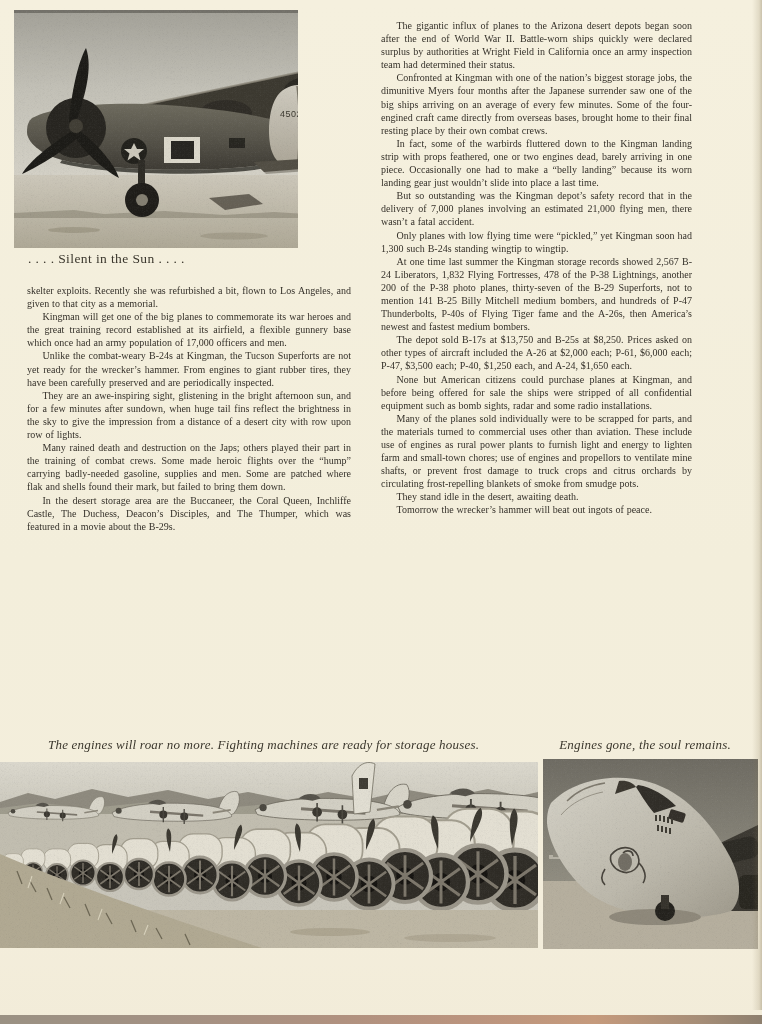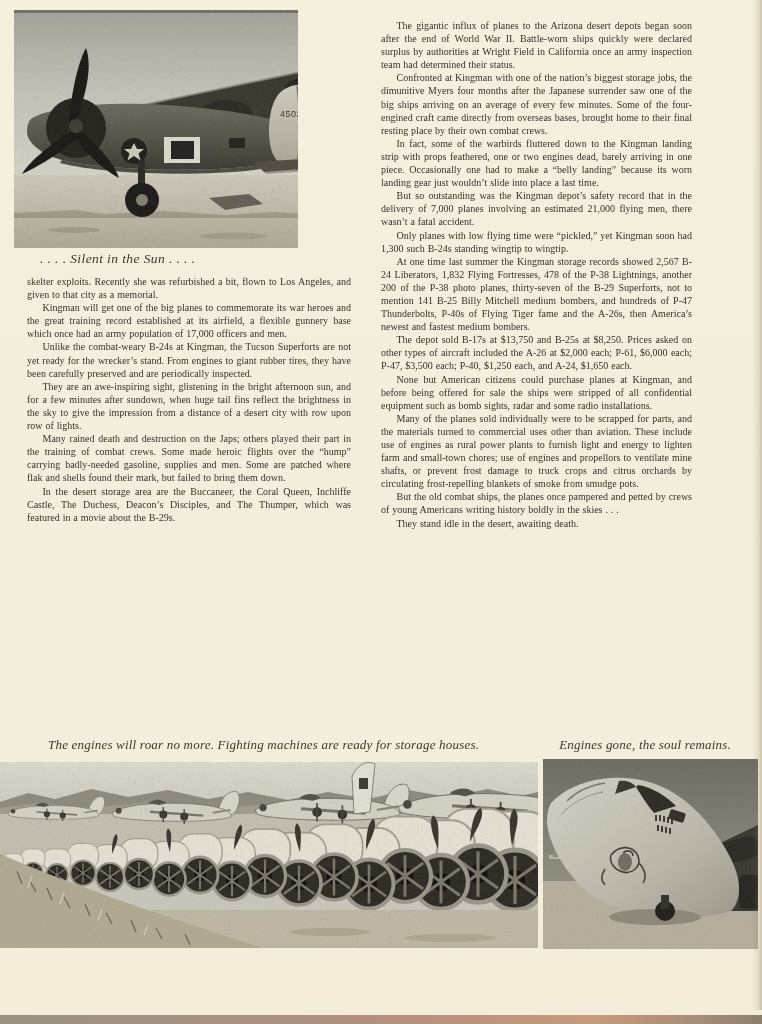--- a/index.html
+++ b/index.html
@@ -21,27 +21,27 @@
   .bottom-strip{
     position:absolute;left:0;right:0;bottom:0;height:9px;
     background:linear-gradient(90deg,#9a9183 0%,#a39183 22%,#b0917f 45%,#bb947e 62%,#c59a7c 78%,#a58d77 92%,#8d7f6e 100%);
   }
   .photo{position:absolute;overflow:hidden;background:#c9c6bb;}
   .photo svg{display:block;}
   #top-photo{left:14px;top:10px;width:284px;height:238px;}
   #bottom-photo-left{left:0;top:762px;width:538px;height:186px;}
   #bottom-photo-right{left:543px;top:759px;width:215px;height:190px;}
   .photo-caption{
-    position:absolute;left:40px;top:251px;width:300px;
-    font-style:italic;font-size:13.5px;letter-spacing:.4px;color:#3b372d;
+    position:absolute;left:28px;top:251px;width:300px;
+    font-size:13.5px;letter-spacing:.4px;color:#3b372d;
   }
   .col{position:absolute;font-size:10px;line-height:13.1px;}
   .col p{margin:0;text-align:justify;text-indent:1.55em;word-spacing:.4px;}
   .col p.cont{text-indent:0;}
-  #left-col{left:27px;top:275px;width:324px;}
+  #left-col{left:27px;top:284px;width:324px;}
   #right-col{left:381px;top:19px;width:311px;}
   .mid-caption{
     position:absolute;top:737px;font-style:italic;font-size:13px;color:#3b372d;
     white-space:nowrap;letter-spacing:.2px;
   }
   #mid-caption-left{left:48px;}
   #mid-caption-right{right:31px;}
 </style>
 </head>
 <body>
@@ -132,38 +132,38 @@
       <rect x="0" y="0" width="344" height="3" fill="#54504a" opacity=".6"></rect>
       <rect width="344" height="238" filter="url(#n1)" opacity=".13"></rect>
     </svg>
   </div>
 
   <div class="photo-caption">. . . .  Silent in the Sun  . . . .</div>
 
   <div class="col" id="left-col">
     <p class="cont">skelter exploits. Recently she was refurbished a bit, flown to Los Angeles, and given to that city as a memorial.</p>
     <p>Kingman will get one of the big planes to commemorate its war heroes and the great training record established at its airfield, a flexible gunnery base which once had an army population of 17,000 officers and men.</p>
-    <p>Unlike the combat-weary B-24s at Kingman, the Tucson Superforts are not yet ready for the wrecker’s stand. From engines to giant rubber tires, they have been carefully preserved and are periodically inspected.</p>
+    <p>Unlike the combat-weary B-24s at Kingman, the Tucson Superforts are not yet ready for the wrecker’s hammer. From engines to giant rubber tires, they have been carefully preserved and are periodically inspected.</p>
     <p>They are an awe-inspiring sight, glistening in the bright afternoon sun, and for a few minutes after sundown, when huge tail fins reflect the brightness in the sky to give the impression from a distance of a desert city with row upon row of lights.</p>
     <p>Many rained death and destruction on the Japs; others played their part in the training of combat crews. Some made heroic flights over the “hump” carrying badly-needed gasoline, supplies and men. Some are patched where flak and shells found their mark, but failed to bring them down.</p>
     <p>In the desert storage area are the Buccaneer, the Coral Queen, Inchliffe Castle, The Duchess, Deacon’s Disciples, and The Thumper, which was featured in a movie about the B-29s.</p>
   </div>
 
   <div class="col" id="right-col">
     <p>The gigantic influx of planes to the Arizona desert depots began soon after the end of World War II. Battle-worn ships quickly were declared surplus by authorities at Wright Field in California once an army inspection team had determined their status.</p>
     <p>Confronted at Kingman with one of the nation’s biggest storage jobs, the dimunitive Myers four months after the Japanese surrender saw one of the big ships arriving on an average of every few minutes. Some of the four-engined craft came directly from overseas bases, brought home to their final resting place by their own combat crews.</p>
     <p>In fact, some of the warbirds fluttered down to the Kingman landing strip with props feathered, one or two engines dead, barely arriving in one piece. Occasionally one had to make a “belly landing” because its worn landing gear just wouldn’t slide into place a last time.</p>
     <p>But so outstanding was the Kingman depot’s safety record that in the delivery of 7,000 planes involving an estimated 21,000 flying men, there wasn’t a fatal accident.</p>
     <p>Only planes with low flying time were “pickled,” yet Kingman soon had 1,300 such B-24s standing wingtip to wingtip.</p>
     <p>At one time last summer the Kingman storage records showed 2,567 B-24 Liberators, 1,832 Flying Fortresses, 478 of the P-38 Lightnings, another 200 of the P-38 photo planes, thirty-seven of the B-29 Superforts, not to mention 141 B-25 Billy Mitchell medium bombers, and hundreds of P-47 Thunderbolts, P-40s of Flying Tiger fame and the A-26s, then America’s newest and fastest medium bombers.</p>
     <p>The depot sold B-17s at $13,750 and B-25s at $8,250. Prices asked on other types of aircraft included the A-26 at $2,000 each; P-61, $6,000 each; P-47, $3,500 each; P-40, $1,250 each, and A-24, $1,650 each.</p>
     <p>None but American citizens could purchase planes at Kingman, and before being offered for sale the ships were stripped of all confidential equipment such as bomb sights, radar and some radio installations.</p>
     <p>Many of the planes sold individually were to be scrapped for parts, and the materials turned to commercial uses other than aviation. These include use of engines as rural power plants to furnish light and energy to lighten farm and small-town chores; use of engines and propellors to ventilate mine shafts, or prevent frost damage to truck crops and citrus orchards by circulating frost-repelling blankets of smoke from smudge pots.</p>
-    <p>But the old combat ships, the planes once pampered and petted by crews of young Americans writing history boldly in the skies . . .</p>
     <p>They stand idle in the desert, awaiting death.</p>
+    <p>Tomorrow the wrecker’s hammer will beat out ingots of peace.</p>
   </div>
 
   <div class="mid-caption" id="mid-caption-left">The engines will roar no more. Fighting machines are ready for storage houses.</div>
   <div class="mid-caption" id="mid-caption-right">Engines gone, the soul remains.</div>
 
   <div class="photo" id="bottom-photo-left">
     <svg width="538" height="186" viewBox="0 0 538 186">
       <defs>
         <linearGradient id="p2sky" x1="0" y1="0" x2="0" y2="1">
           <stop offset="0" stop-color="#dcd9ce"></stop>

